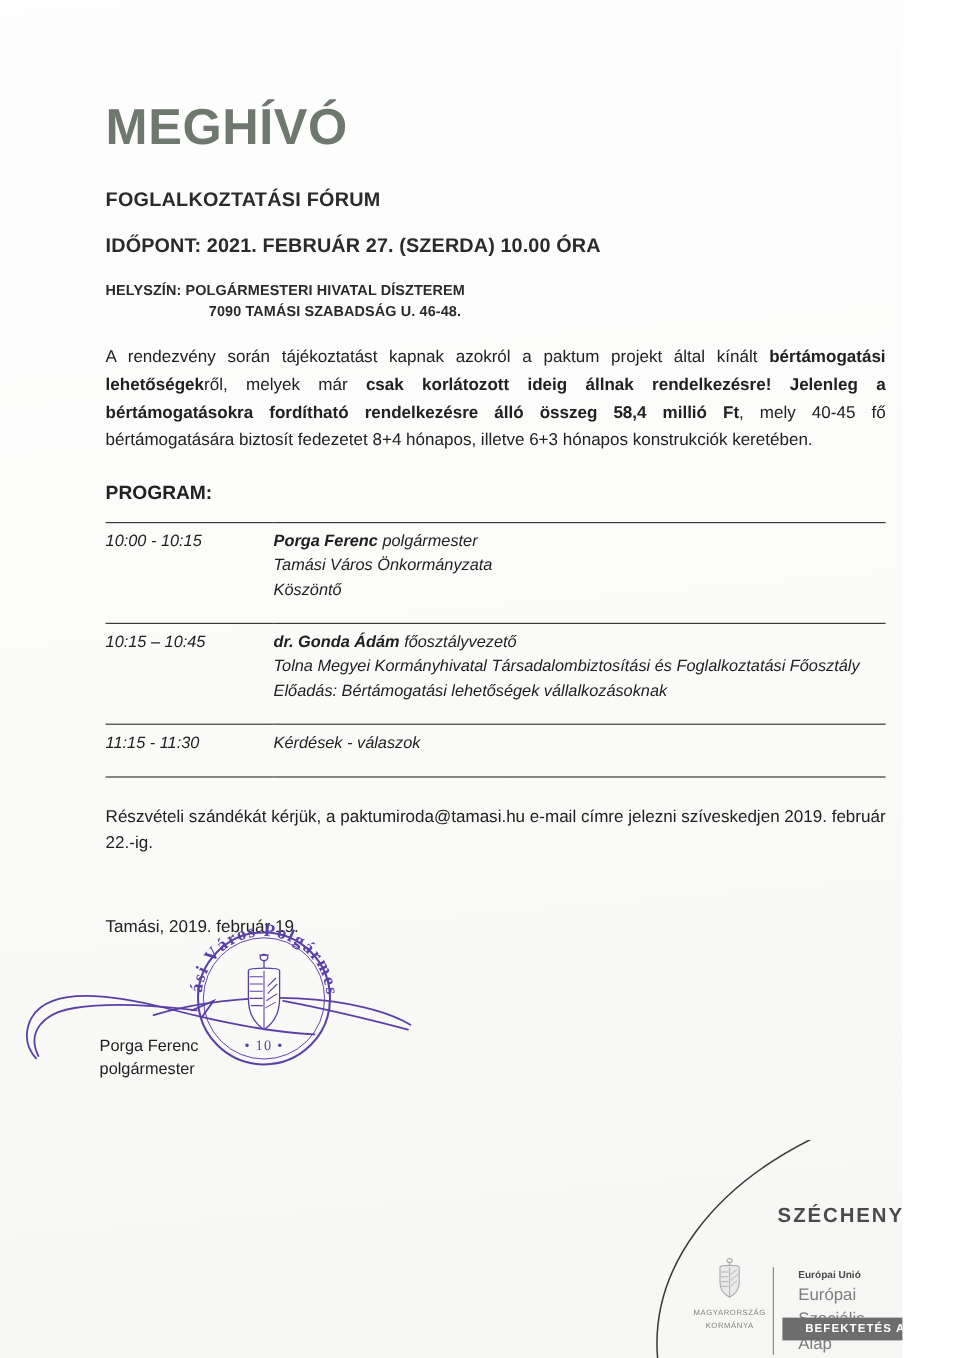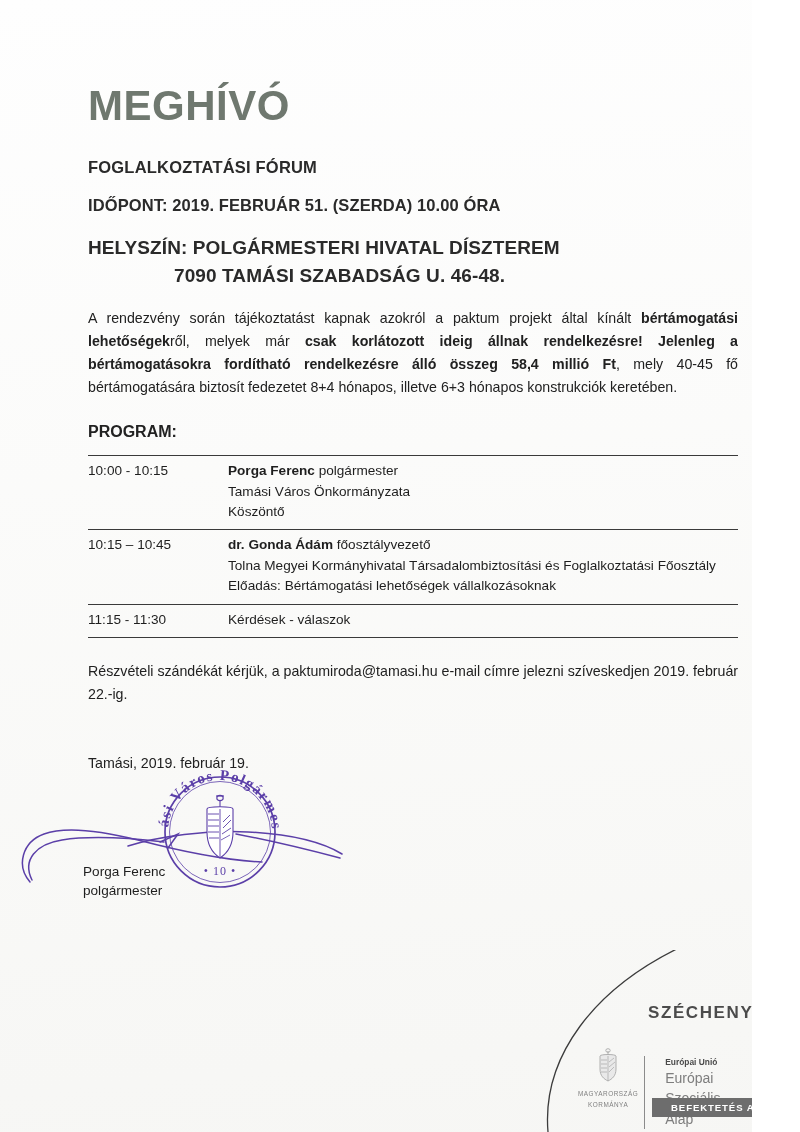--- a/index.html
+++ b/index.html
@@ -59,21 +59,21 @@
     color: #2a2a2a;
   }
   .when {
     font-size: 16.5px;
     font-weight: bold;
     margin-top: 19px;
     letter-spacing: 0.1px;
     color: #2a2a2a;
   }
   .where {
-    font-size: 19px;
+    font-size: 12px;
     font-weight: bold;
     margin-top: 19px;
     letter-spacing: 0.1px;
     color: #2a2a2a;
     line-height: 1.45;
   }
   .where-line2 {
     display: block;
     margin-left: 86px;
   }
@@ -111,22 +111,23 @@
     font-size: 13.6px;
   }
   table.program tr {
     border-top: 1.4px solid #3a3a3a;
   }
   table.program tr.last-rule {
     border-bottom: 1.4px solid #3a3a3a;
   }
   table.program td {
     vertical-align: top;
-    padding: 5px 0 7px 0;
+    padding: 5px 0 17px 0;
     line-height: 1.5;
+    font-style: italic;
   }
   td.time {
     width: 140px;
     padding-left: 4px;
     white-space: nowrap;
     color: #1e1e1e;
   }
   td.detail { padding-left: 4px; color: #1e1e1e; }
   .speaker { font-weight: bold; }
 
@@ -242,21 +243,21 @@
 <div id="page">
 
   <div id="scan-tint"></div>
 
   <div id="content">
 
     <h1 class="doc-title">MEGHÍVÓ</h1>
 
     <div class="subtitle">FOGLALKOZTATÁSI FÓRUM</div>
 
-    <div class="when">IDŐPONT: 2019. FEBRUÁR 51. (SZERDA) 10.00 ÓRA</div>
+    <div class="when">IDŐPONT: 2021. FEBRUÁR 27. (SZERDA) 10.00 ÓRA</div>
 
     <div class="where">
       <span>HELYSZÍN: POLGÁRMESTERI HIVATAL DÍSZTEREM</span>
       <span class="where-line2">7090 TAMÁSI SZABADSÁG U. 46-48.</span>
     </div>
 
 
 
     <p class="para"><span>A rendezvény során tájékoztatást kapnak azokról a paktum projekt által kínált </span><b>bértámogatási lehetőségek</b><span>ről, melyek már </span><b>csak korlátozott ideig állnak rendelkezésre! Jelenleg a bértámogatásokra fordítható rendelkezésre álló összeg 58,4 millió Ft</b><span>, mely 40-45 fő bértámogatására biztosít fedezetet 8+4 hónapos, illetve 6+3 hónapos konstrukciók keretében.</span></p>
 

